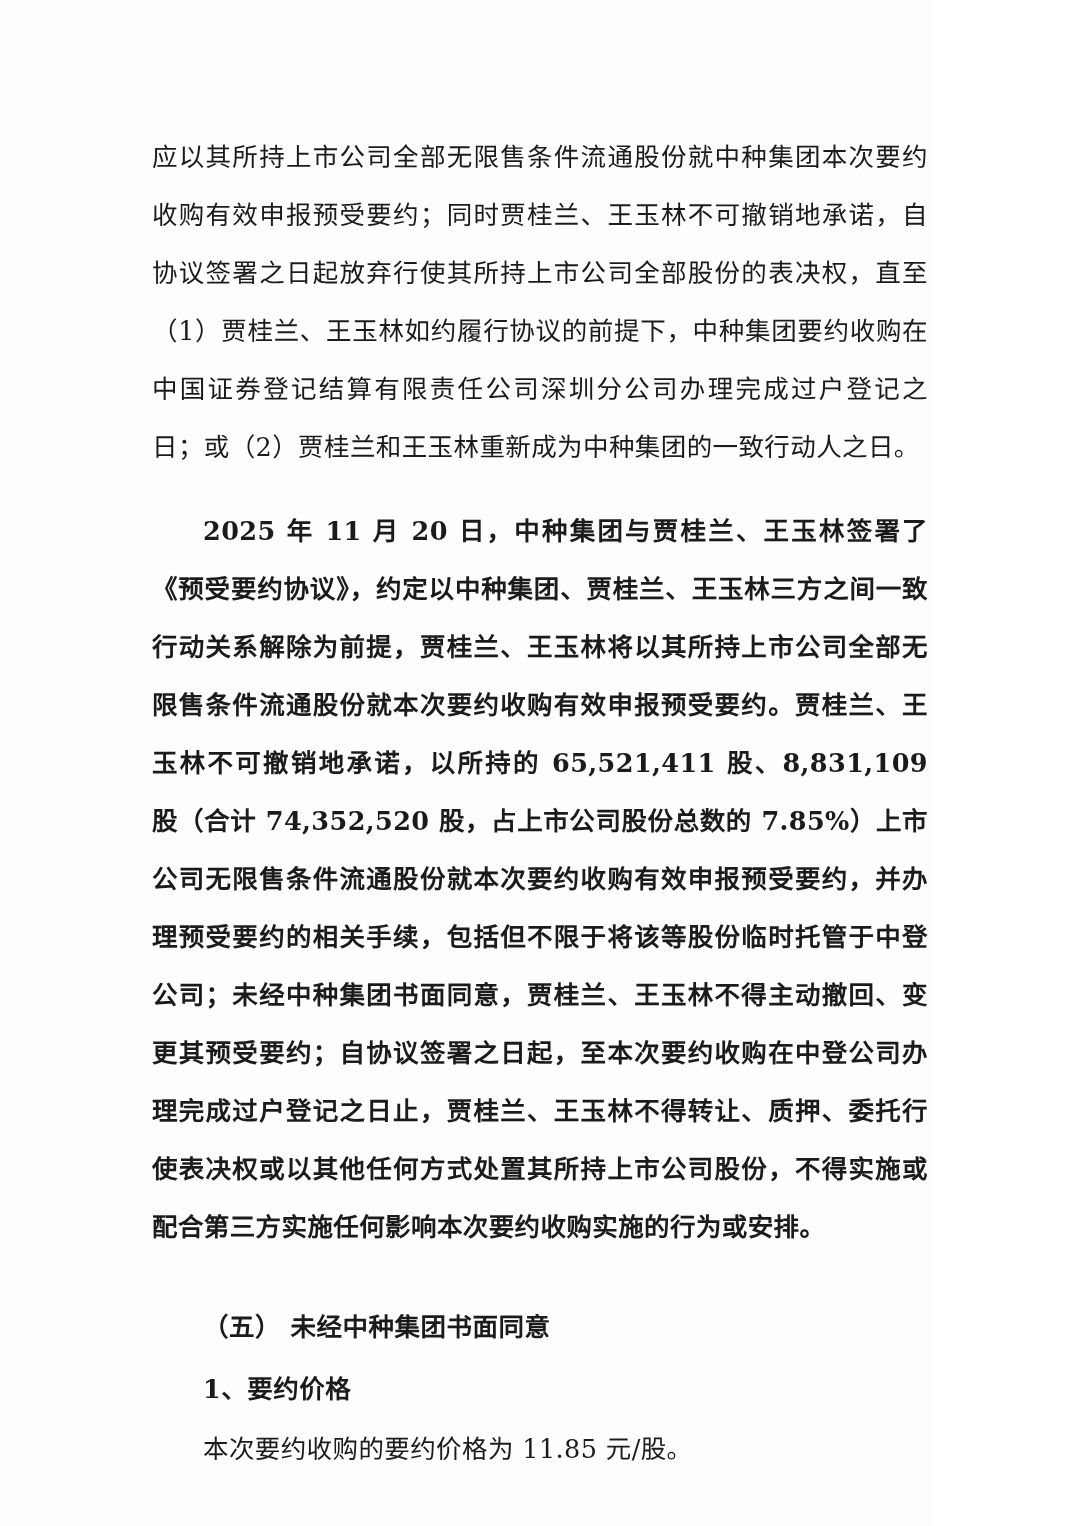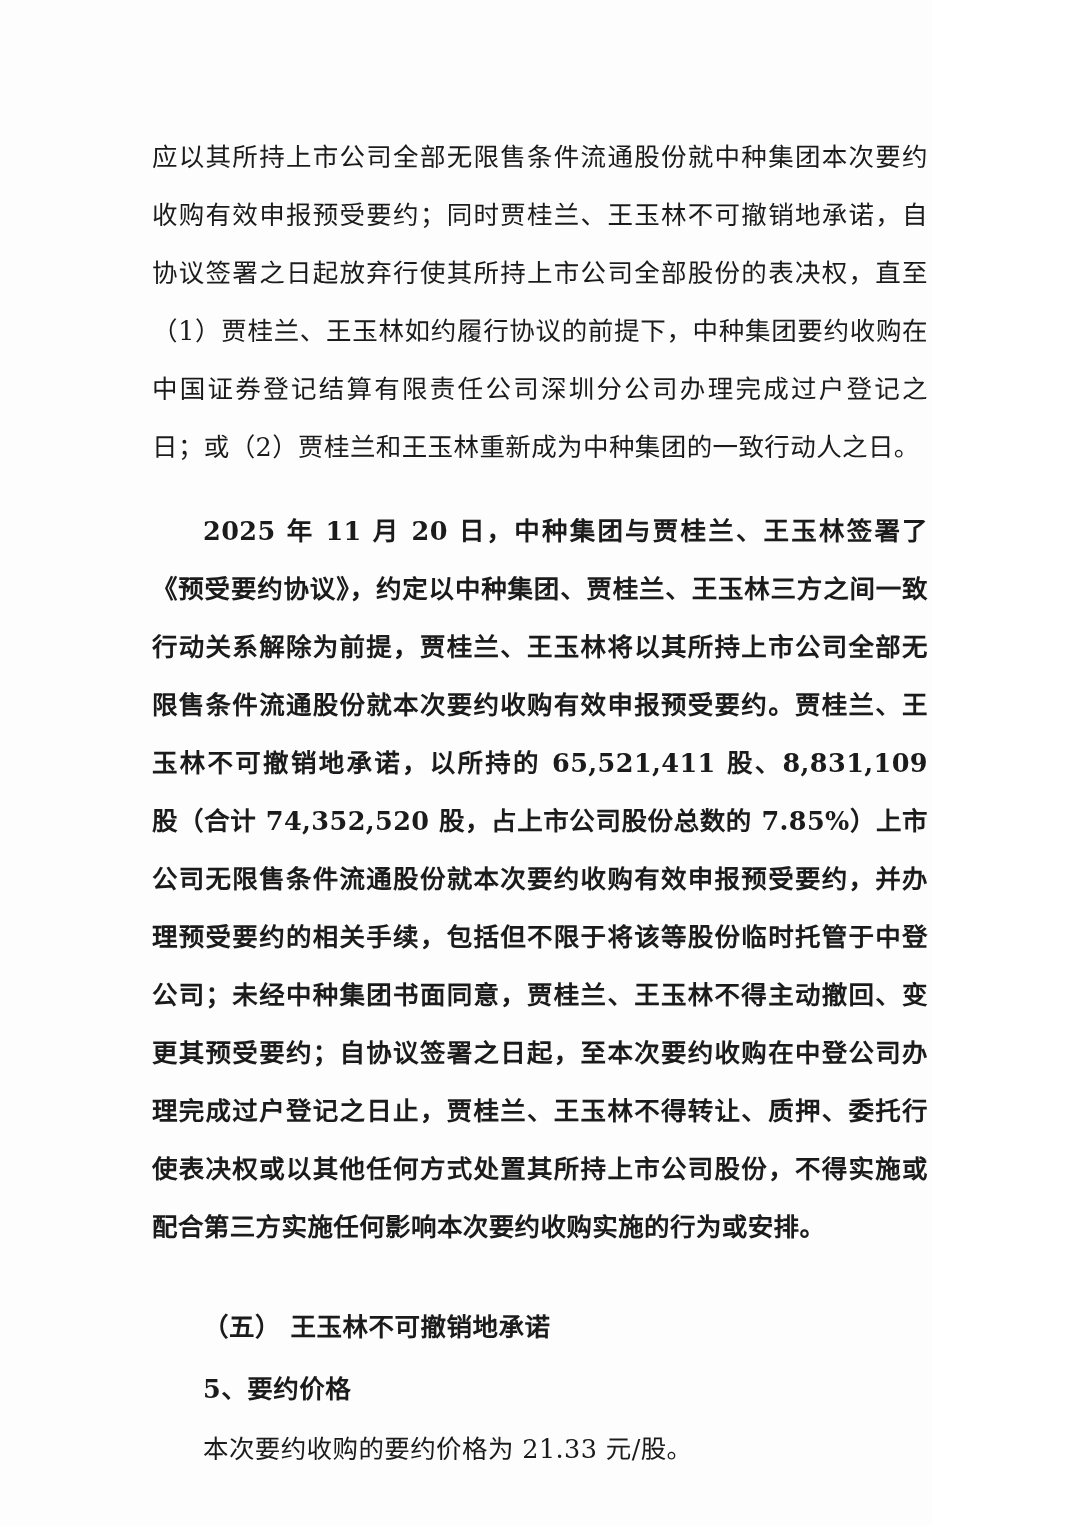--- a/index.html
+++ b/index.html
@@ -70,20 +70,20 @@
 
 <div class="page">
   <div class="doc-body">
 
     <p class="para">应以其所持上市公司全部无限售条件流通股份就中种集团本次要约收购有效申报预受要约；同时贾桂兰、王玉林不可撤销地承诺，自协议签署之日起放弃行使其所持上市公司全部股份的表决权，直至（1）贾桂兰、王玉林如约履行协议的前提下，中种集团要约收购在中国证券登记结算有限责任公司深圳分公司办理完成过户登记之日；或（2）贾桂兰和王玉林重新成为中种集团的一致行动人之日。</p>
 
     <p class="para indent">2025 年 11 月 20 日，中种集团与贾桂兰、王玉林签署了《预受要约协议》，约定以中种集团、贾桂兰、王玉林三方之间一致行动关系解除为前提，贾桂兰、王玉林将以其所持上市公司全部无限售条件流通股份就本次要约收购有效申报预受要约。贾桂兰、王玉林不可撤销地承诺，以所持的 65,521,411 股、8,831,109 股（合计 74,352,520 股，占上市公司股份总数的 7.85%）上市公司无限售条件流通股份就本次要约收购有效申报预受要约，并办理预受要约的相关手续，包括但不限于将该等股份临时托管于中登公司；未经中种集团书面同意，贾桂兰、王玉林不得主动撤回、变更其预受要约；自协议签署之日起，至本次要约收购在中登公司办理完成过户登记之日止，贾桂兰、王玉林不得转让、质押、委托行使表决权或以其他任何方式处置其所持上市公司股份，不得实施或配合第三方实施任何影响本次要约收购实施的行为或安排。</p>
 
     <div class="spacer-small"></div>
 
-    <p class="heading-sub">（五） 王玉林不可撤销地承诺</p>
+    <p class="heading-sub">（五） 未经中种集团书面同意</p>
 
-    <p class="heading-num">5、要约价格</p>
+    <p class="heading-num">1、要约价格</p>
 
-    <p class="last-line">本次要约收购的要约价格为 21.33 元/股。</p>
+    <p class="last-line">本次要约收购的要约价格为 11.85 元/股。</p>
 
   </div>
 </div>
 
 </body></html>

